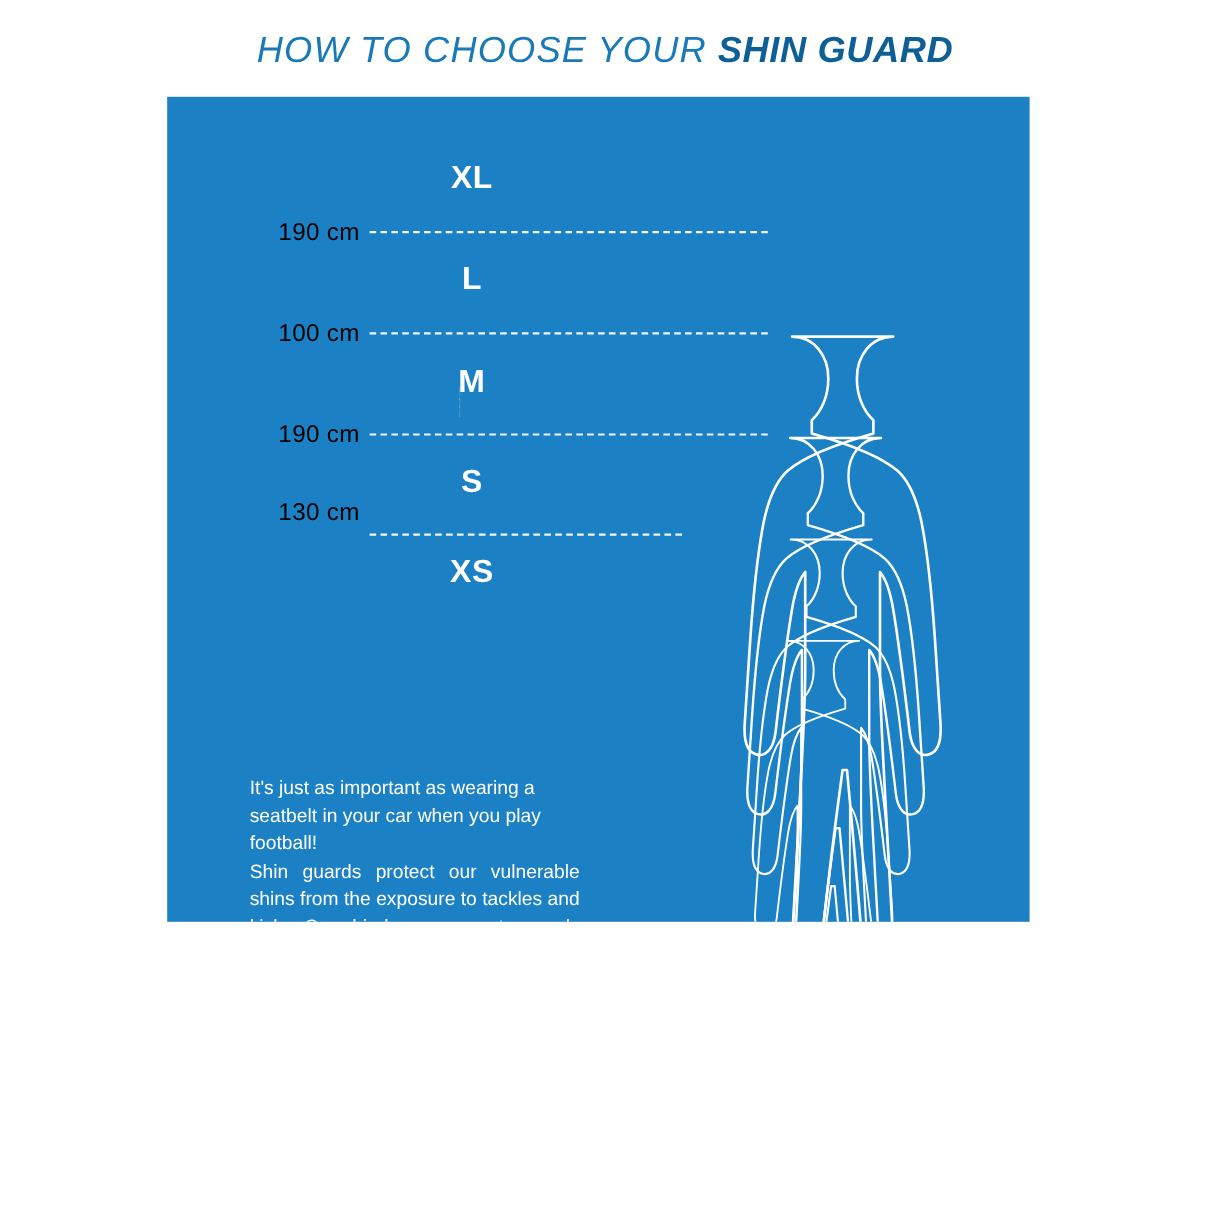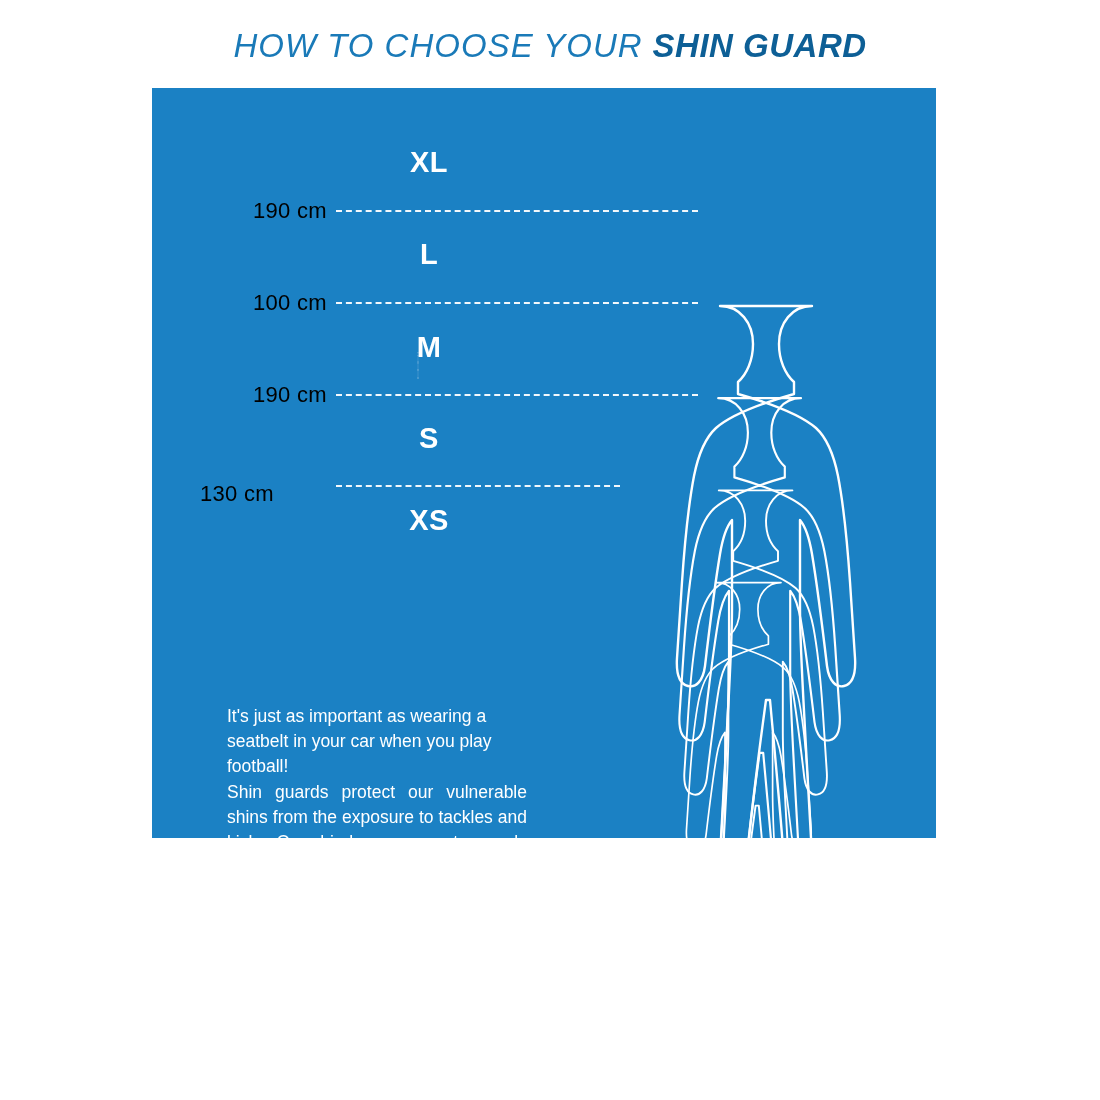--- a/index.html
+++ b/index.html
@@ -136,21 +136,21 @@
 
       <div class="size-label" style="left:232px; top:58px;">XL</div>
       <div class="size-label" style="left:232px; top:150px;">L</div>
       <div class="size-label" style="left:232px; top:243px;">M</div>
       <div class="size-label" style="left:232px; top:334px;">S</div>
       <div class="size-label" style="left:232px; top:416px;">XS</div>
 
       <div class="cm-label" style="left:-5px; top:110px;">190 cm</div>
       <div class="cm-label" style="left:-5px; top:202px;">100 cm</div>
       <div class="cm-label" style="left:-5px; top:294px;">190 cm</div>
-      <div class="cm-label" style="left:-5px; top:393px;text-align:center;">130 cm</div>
+      <div class="cm-label" style="left:-5px; top:365px;">130 cm</div>
 
       <div class="dash-line" style="left:184px; top:122px; width:362px;"></div>
       <div class="dash-line" style="left:184px; top:214px; width:362px;"></div>
       <div class="dash-line" style="left:184px; top:306px; width:362px;"></div>
       <div class="dash-line" style="left:184px; top:397px; width:284px;"></div>
 
       <svg class="arrow-col" style="left:265px; top:90px;" width="24" height="380" viewBox="0 0 24 380">
         <defs>
           <marker id="ah" markerWidth="8" markerHeight="8" refX="4" refY="4" orient="auto">
             <path d="M1,1 L7,4 L1,7" fill="none" stroke="#ffffff" stroke-width="1.6"></path>

